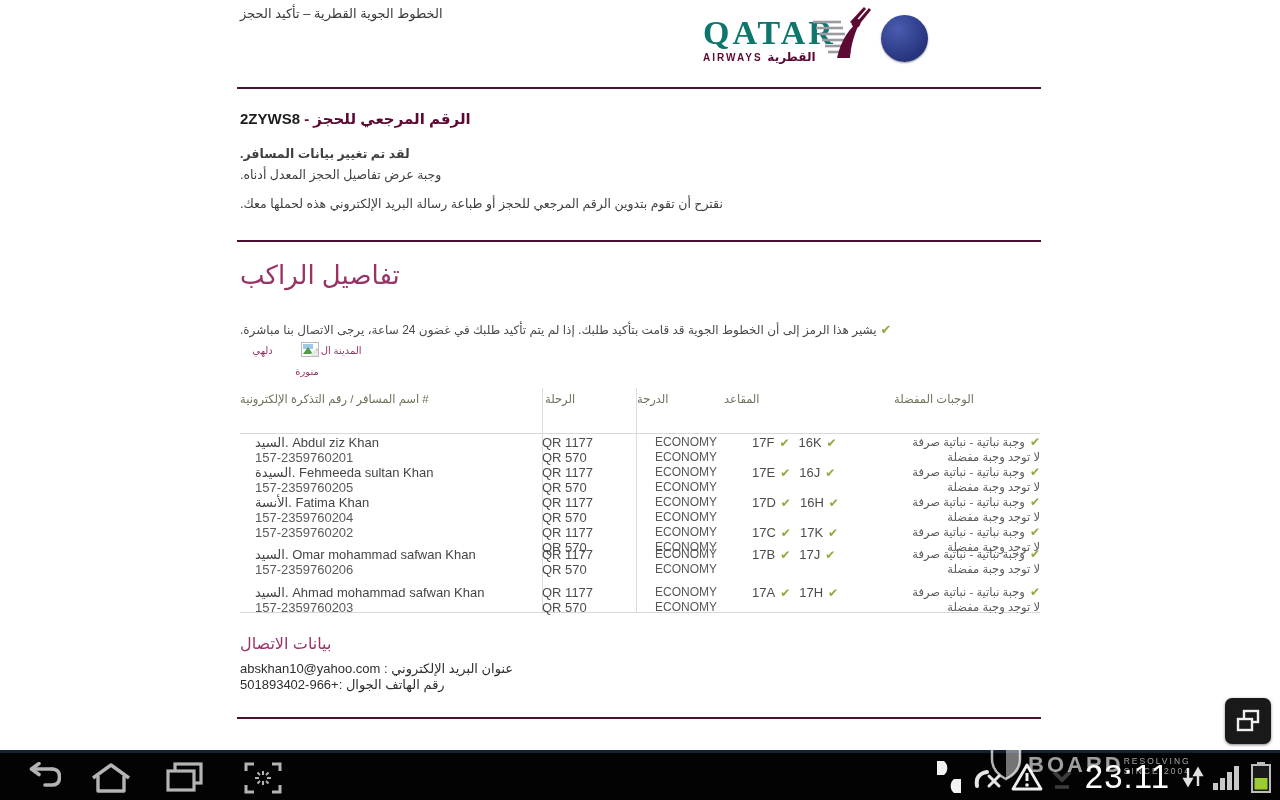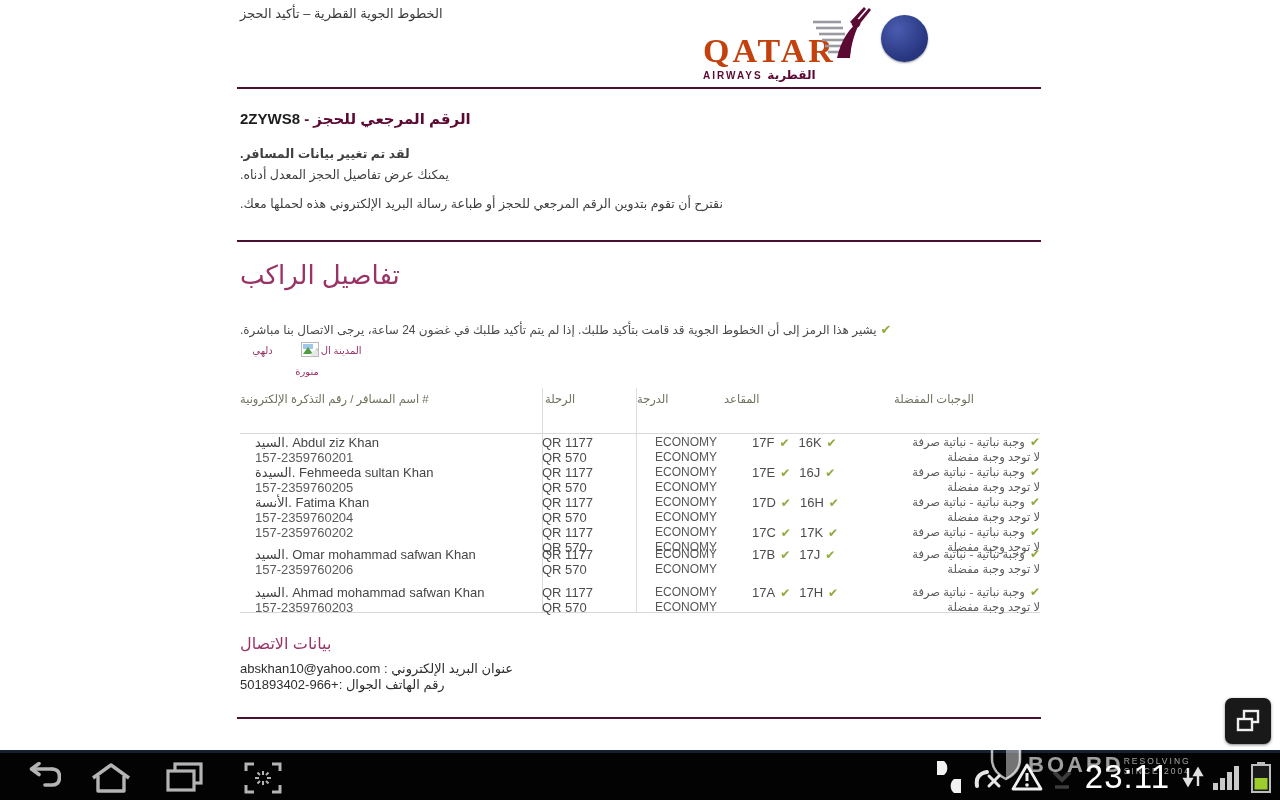--- a/index.html
+++ b/index.html
@@ -9,21 +9,21 @@
     font-family:"Liberation Sans","DejaVu Sans",sans-serif; color:#3c3c3c;
   }
   .abs { position:absolute; }
   .rtl { direction:rtl; text-align:left; unicode-bidi:embed; }
   .rule { position:absolute; left:237px; width:804px; height:2px; background:#4a1031; }
 
   
   #top-title { left:240px; top:6px; font-size:13px; color:#3a3a3a; }
   #logo { left:703px; top:6px; width:240px; height:60px; }
   .qatar-word { font-family:"Liberation Serif","DejaVu Serif",serif; font-weight:bold;
-    color:#c2410c; font-size:34px; letter-spacing:3px; line-height:34px;margin-top:18px; }
+    color:#0f766e; font-size:34px; letter-spacing:3px; line-height:34px; }
   .qatar-sub { font-size:10px; letter-spacing:2px; color:#5c0a33; font-weight:bold; }
   .qatar-sub .ar { font-size:12px; letter-spacing:0; }
   #oneworld { position:absolute; left:178px; top:9px; width:47px; height:47px; border-radius:50%;
     background:radial-gradient(circle at 35% 30%, #4a5cb0, #27357e 70%);
     color:#fff; display:flex; align-items:flex-start; justify-content:center;
     font-size:9.5px; box-shadow:0 1px 2px rgba(0,0,0,.4);gap:40px; }
   #oneworld b { font-weight:bold; } #oneworld span { font-weight:normal; opacity:.9; }
 
   
   #ref-line { left:240px; top:110px; font-size:15px; font-weight:bold; }
@@ -122,21 +122,21 @@
   </div>
 </div>
 
 <div class="rule" style="top:87px;"></div>
 
 <div class="abs rtl" id="ref-line">
   <span class="lbl">الرقم المرجعي للحجز - </span><span class="code">2ZYWS8</span>
 </div>
 
 <div class="abs rtl msg" style="top:146px;font-weight:bold;">لقد تم تغيير بيانات المسافر.</div>
-<div class="abs rtl msg" style="top:167px;">يمكنك عرض تفاصيل الحجز المعدل أدناه.</div>
+<div class="abs rtl msg" style="top:167px;">وجبة عرض تفاصيل الحجز المعدل أدناه.</div>
 <div class="abs rtl msg" style="top:196px;">نقترح أن تقوم بتدوين الرقم المرجعي للحجز أو طباعة رسالة البريد الإلكتروني هذه لحملها معك.</div>
 
 <div class="rule" style="top:240px;"></div>
 
 <div class="abs" id="sec-title">تفاصيل الراكب</div>
 
 <div class="abs rtl" id="note">
   <span class="ck">✔</span><span>يشير هذا الرمز إلى أن الخطوط الجوية قد قامت بتأكيد طلبك. إذا لم يتم تأكيد طلبك في غضون 24 ساعة، يرجى الاتصال بنا مباشرة.</span>
 </div>
 

